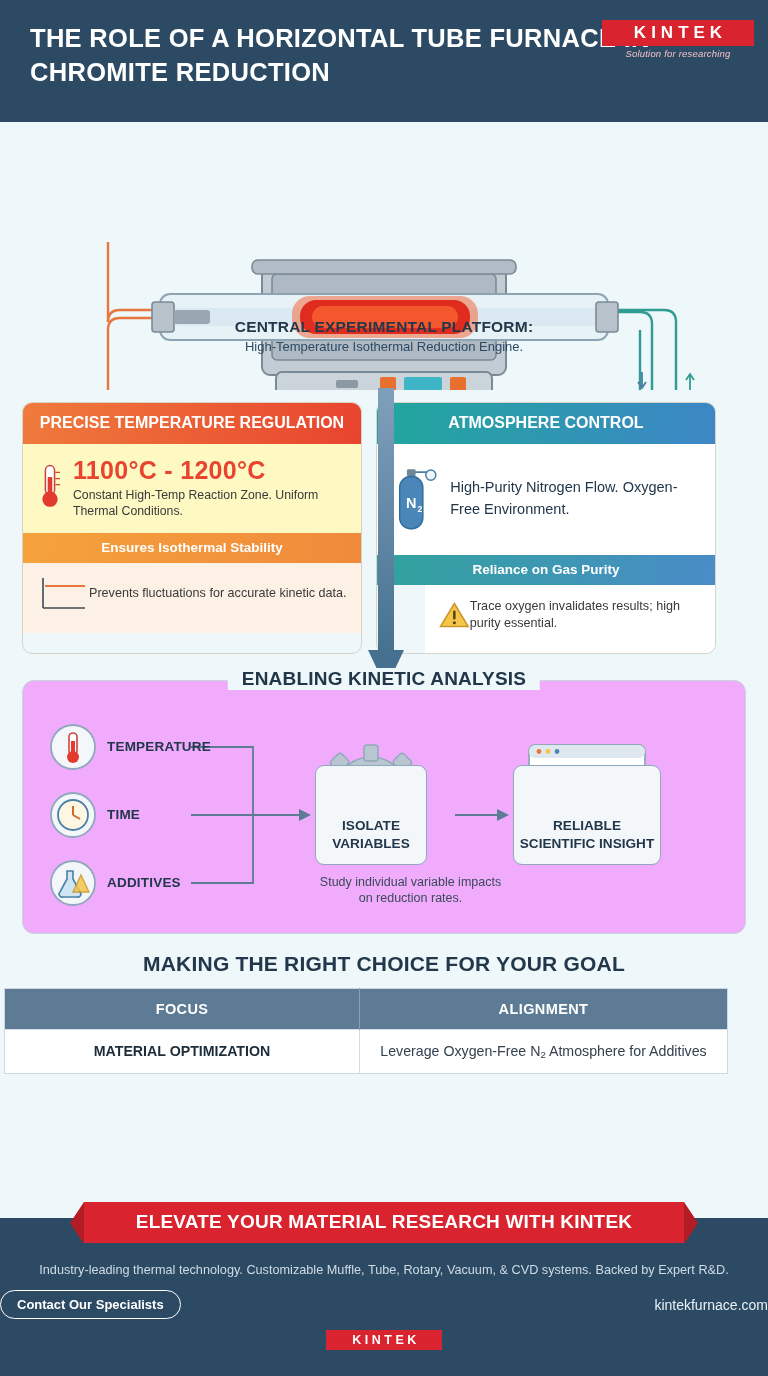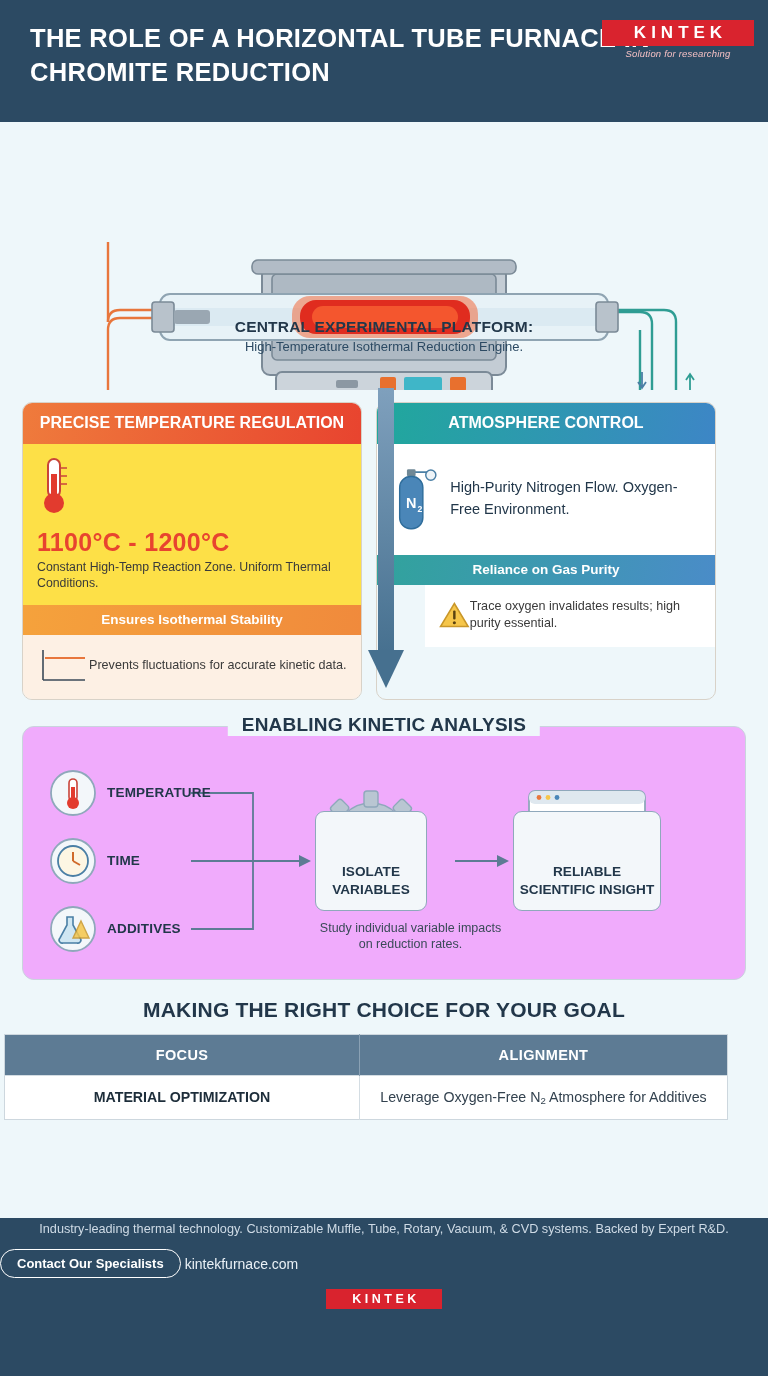--- a/index.html
+++ b/index.html
@@ -101,21 +101,21 @@
   }
   .p-left .panel-head { background: linear-gradient(100deg,#ef7b3c 0%,#e8442f 100%); }
   .p-right .panel-head { background: linear-gradient(100deg,#20a89c 0%,#3d86c6 100%); }
 
   .panel-body {
     padding: 12px 14px 13px;
     display: flex;
     gap: 10px;
     align-items: flex-start;
   }
-  .p-left .panel-body { background: #fde047; min-height: 86px; flex-direction: column; }
+  .p-left .panel-body { background: #fef9c3; min-height: 86px; }
   .p-right .panel-body { background: #ffffff; min-height: 86px; align-items: center; }
 
   .temp-big {
     color: #e8442f;
     font-size: 25px;
     font-weight: bold;
     letter-spacing: .3px;
   }
   .temp-sub {
     font-size: 12.3px;
@@ -136,21 +136,21 @@
     text-align: center;
     padding: 7px 0 8px;
   }
   .p-left .panel-strip { background: linear-gradient(100deg,#f5a23c,#f08a3c); }
   .p-right .panel-strip { background: linear-gradient(100deg,#31a39c,#4a8cc8); }
 
   .panel-foot {
     display: flex;
     gap: 0;
     align-items: center;
-    padding: 11px 14px 13px;
+    padding: 11px 14px 19px;
     font-size: 12.6px;
     color: #3a3a3a;
     line-height: 1.35;
   }
   .p-left .panel-foot { background: #fdf0e4; }
   .p-right .panel-foot { background: #ffffff; margin-left: 48px; }
 
   
   .kinetic-wrap {
     margin: 26px 22px 0;
@@ -285,21 +285,21 @@
 
   .f-desc {
     color: #cfdbe6;
     font-size: 12.7px;
     line-height: 1.52;
     margin-top: 2px;
   }
   .f-row {
     margin-top: 10px;
     display: flex;
-    justify-content: flex-start;
+    justify-content: space-between;
     align-items: center;
     gap: 4px;
   }
   .f-btn {
     border: 1.4px solid #ffffff;
     border-radius: 16px;
     color: #ffffff;
     font-size: 13px;
     font-weight: bold;
     padding: 6px 16px;
@@ -522,19 +522,20 @@
   </thead>
   <tbody>
     <tr>
       <td class="focus">MATERIAL OPTIMIZATION</td>
       <td>Leverage Oxygen-Free N<sub>2</sub> Atmosphere for Additives</td>
     </tr>
   </tbody>
 </table>
 
 <div class="footer">
+  <div class="ribbon">ELEVATE YOUR MATERIAL RESEARCH WITH KINTEK</div>
   <div class="f-desc">Industry-leading thermal technology. Customizable Muffle, Tube, Rotary, Vacuum, &amp; CVD systems. Backed by Expert R&amp;D.</div>
   <div class="f-row">
     <div class="f-btn">Contact Our Specialists</div>
     <div class="f-site">kintekfurnace.com</div>
   </div>
   <div class="f-logo">KINTEK</div>
 </div>
 
 </body></html>

